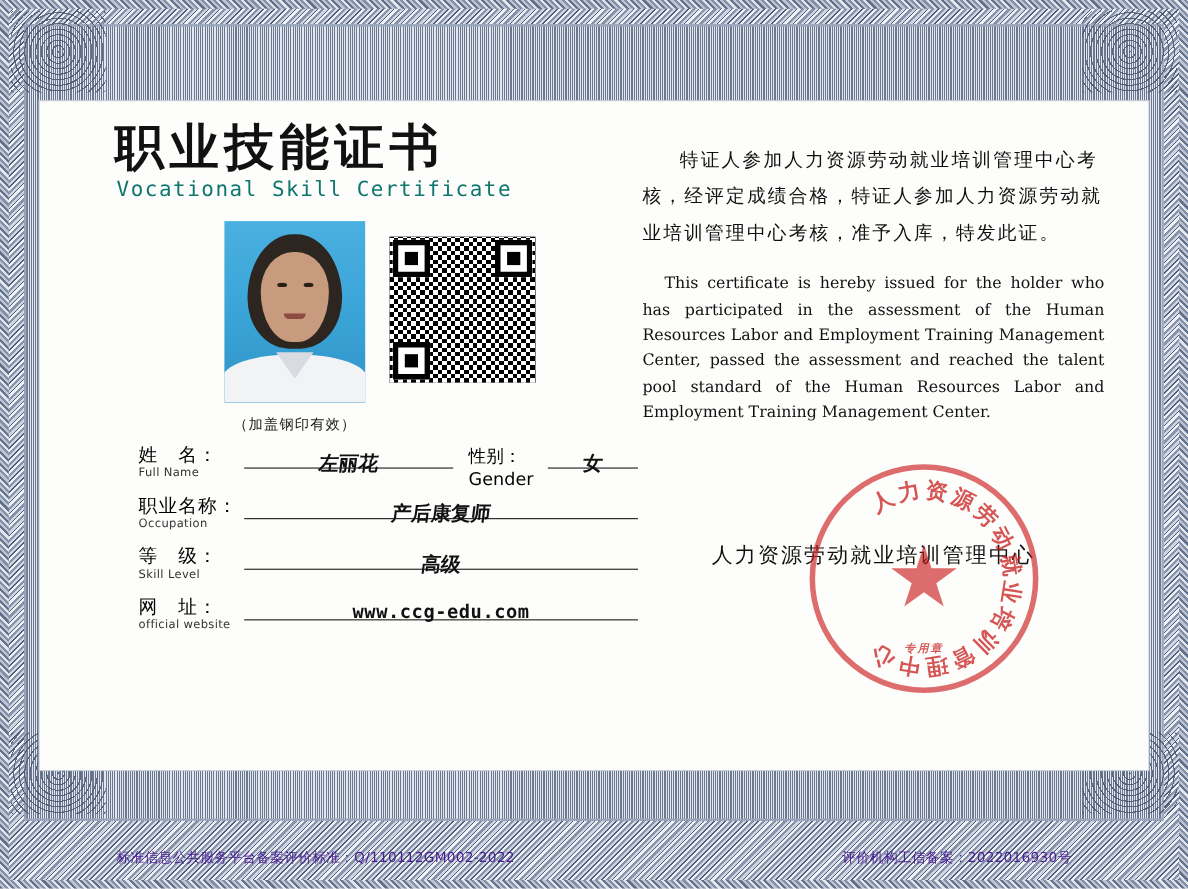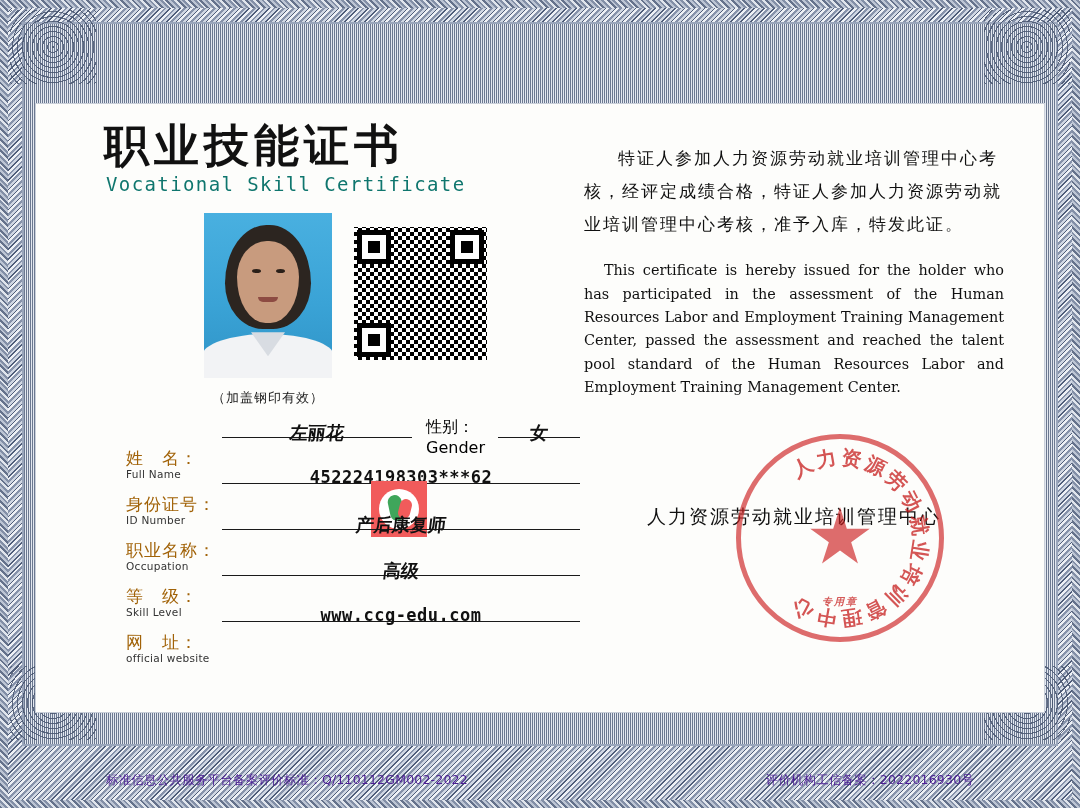--- a/index.html
+++ b/index.html
@@ -71,21 +71,21 @@
     opacity: .85;
   }
   .c-tl { left: 10px;  top: 10px; }
   .c-tr { right: 10px; top: 10px; }
   .c-bl { left: 10px;  bottom: 68px; }
   .c-br { right: 10px; bottom: 68px; }
 
   
   .cert {
     position: absolute;
-    left: 36px; top: 104px;
+    left: 36px; top: 92px;
     width: 1008px; height: 608px;
     background: #fdfdfb;
     box-shadow: 0 0 0 1px #c9cfd9;
   }
 
   
   .left-col {
     position: absolute;
     left: 68px; top: 18px;
     width: 455px;
@@ -217,24 +217,23 @@
   }
   .lbl {
     position: absolute;
     left: 0; top: 0;
     width: 96px;
     font-family: "DejaVu Sans", sans-serif;
   }
   .lbl .cn {
     display: block;
     font-size: 17px;
-    color: #a16207;
+    color: #000000;
     letter-spacing: 1px;
     line-height: 1.1;
-    margin-top: 32px;
   }
   .lbl .en {
     display: block;
     font-family: "DejaVu Sans", sans-serif;
     font-size: 10.5px;
     color: #333;
     letter-spacing: .3px;
   }
   .val-line {
     position: absolute;
@@ -465,32 +464,20 @@
           </div>
           <div class="lbl2">
             <span class="cn">性别：</span>
             <span class="en">Gender</span>
           </div>
           <div class="val-line2">
             <div class="val">女</div>
           </div>
         </div>
 
-        <div class="field-row">
-          <div class="lbl">
-            <span class="cn">身份证号：</span>
-            <span class="en">ID Number</span>
-          </div>
-          <div class="val-line" style="width:358px">
-            <div class="val mono">452224198303***62</div>
-          </div>
-          <div class="logo-badge">
-            <span class="glyph"></span>
-          </div>
-        </div>
 
         <div class="field-row">
           <div class="lbl">
             <span class="cn">职业名称：</span>
             <span class="en">Occupation</span>
           </div>
           <div class="val-line" style="width:358px">
             <div class="val">产后康复师</div>
           </div>
         </div>

